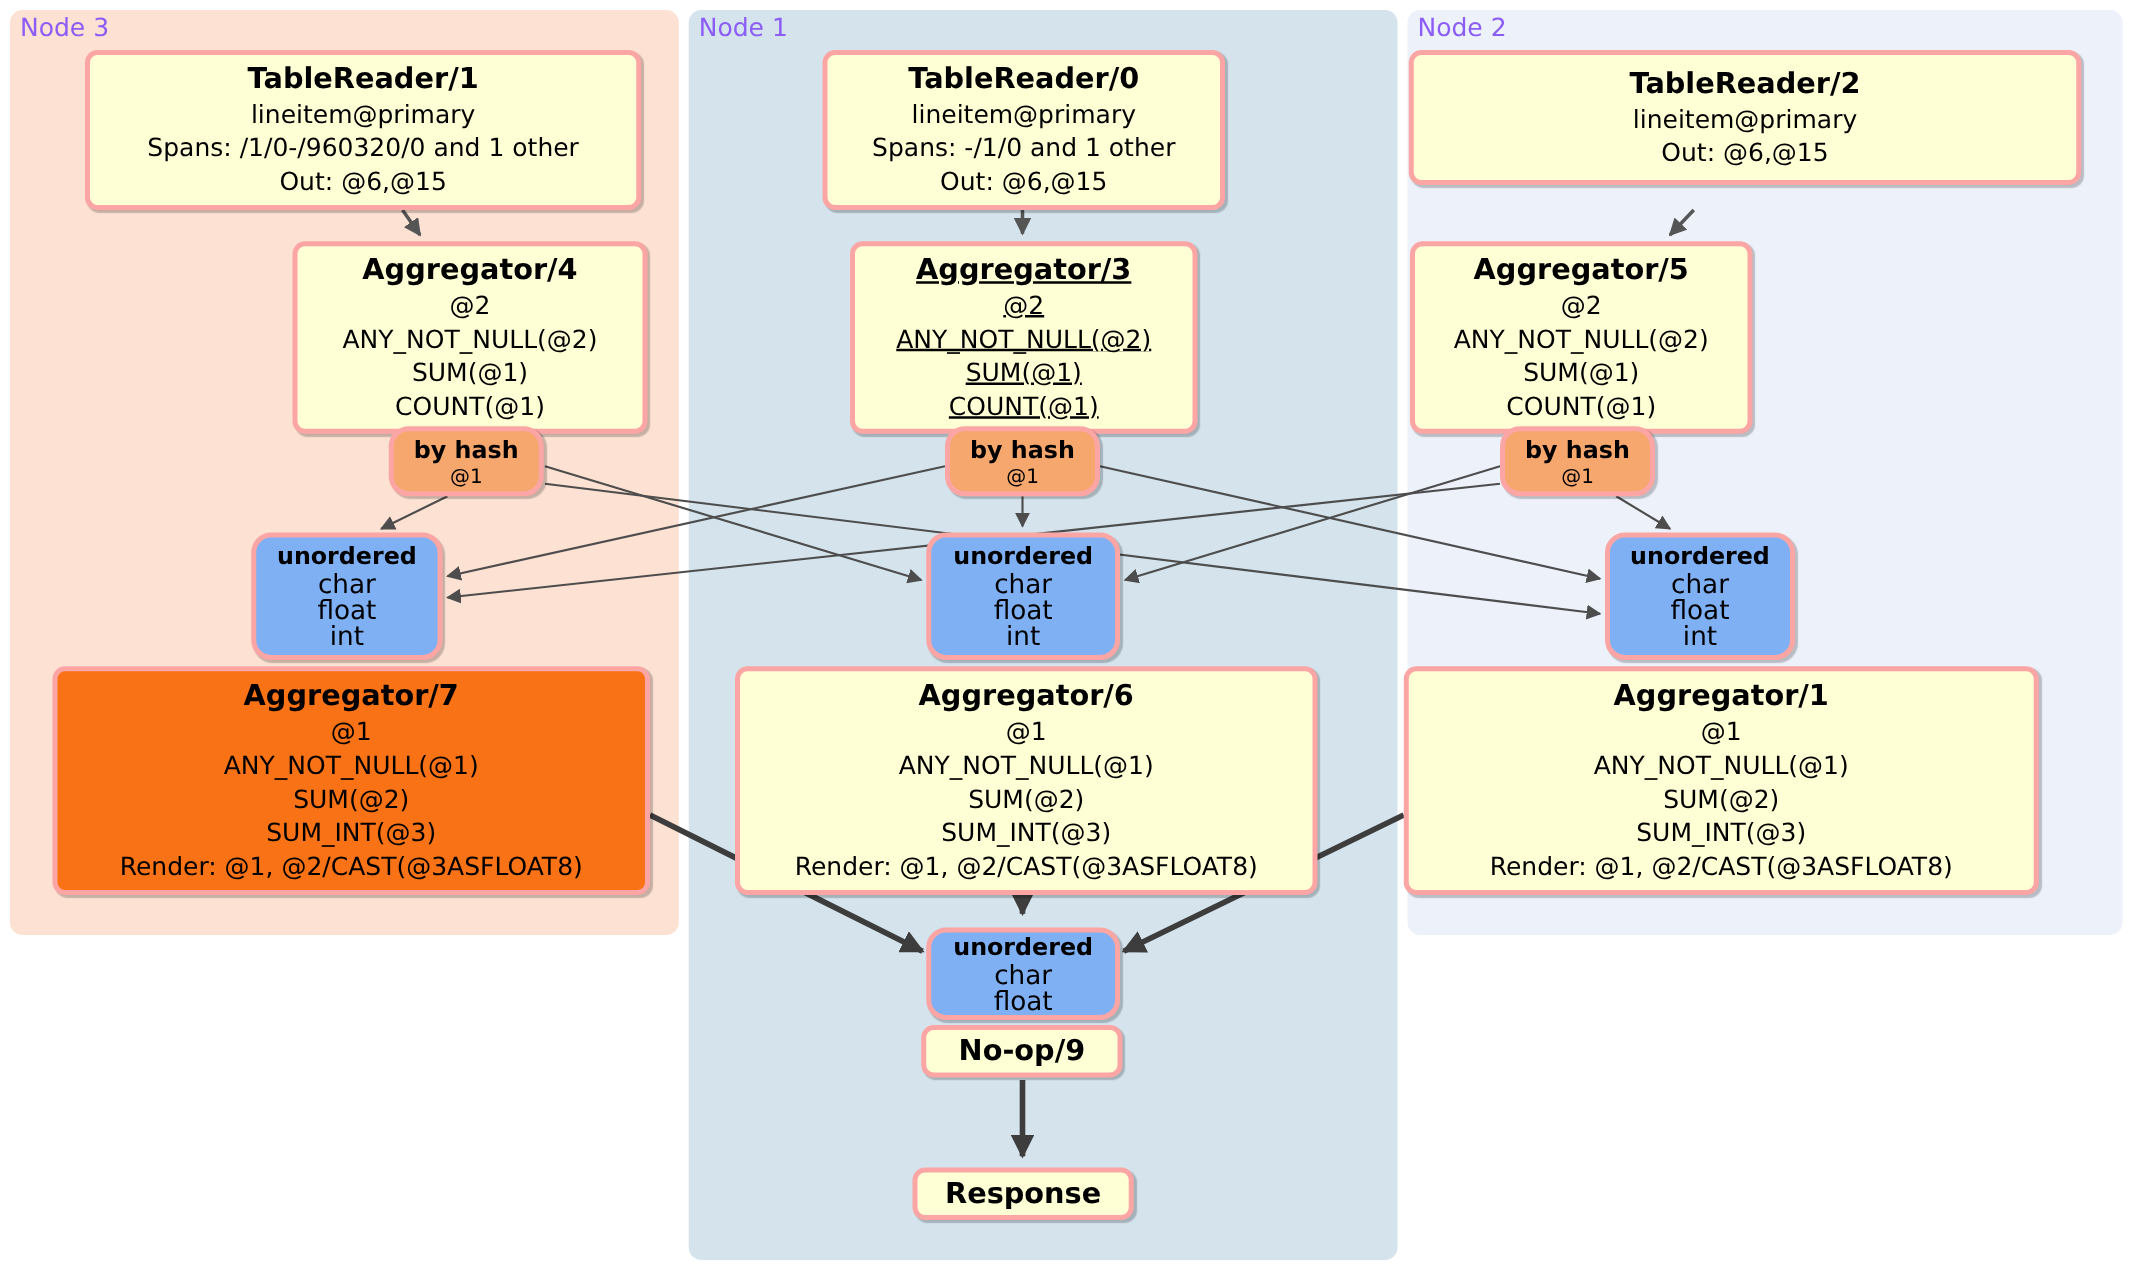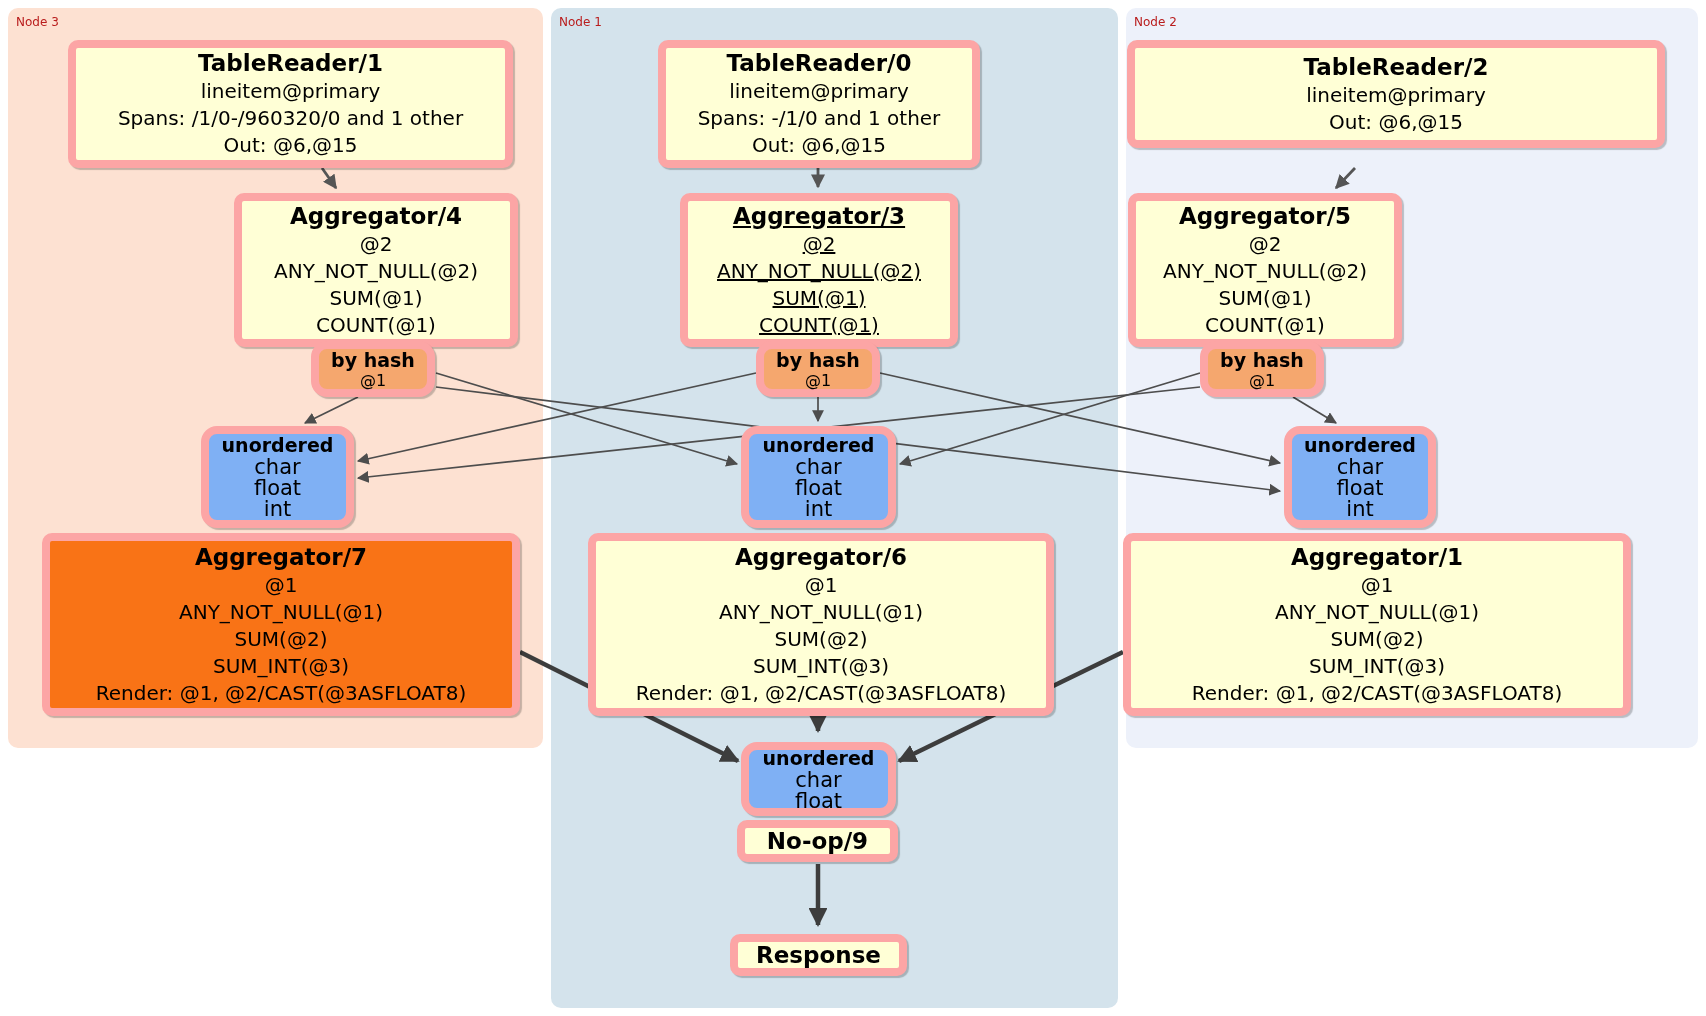--- a/index.html
+++ b/index.html
@@ -1,28 +1,28 @@
 <!DOCTYPE html>
 <html><head>
 <meta charset="utf-8">
 <style>
   html,body{margin:0;padding:0;background:#ffffff;}
   #stage{
     position:relative;width:1706px;height:1016px;overflow:hidden;background:#ffffff;
     font-family:"DejaVu Sans","Liberation Sans",sans-serif;color:#000;
   }
   .panel{position:absolute;border-radius:10px;}
-  .panel-label{position:absolute;font-size:12px;line-height:20px;color:#b91c1c;white-space:nowrap;}
+  .panel-label{position:absolute;font-size:20px;line-height:20px;color:#8b5cf6;white-space:nowrap;}
   #edge-layer{position:absolute;left:0;top:0;z-index:2;}
   .edge-thin{stroke:#4d4d4d;stroke-width:1.7;fill:none;}
   .edge-med{stroke:#555555;stroke-width:2.8;fill:none;}
   .edge-thick{stroke:#3d3d3d;stroke-width:4.5;fill:none;}
   .box{
     position:absolute;z-index:3;box-sizing:border-box;
-    border:8px solid #fca5a5;
+    border:4px solid #fca5a5;
     display:flex;flex-direction:column;align-items:center;justify-content:center;
     text-align:center;white-space:nowrap;
     box-shadow:2px 2px 1px rgba(0,0,0,0.22);
   }
   .box.processor{background:#ffffd6;border-radius:10px;}
   .box.router{background:#f5a76e;border-radius:16px;}
   .box.sync{background:#7fb0f4;border-radius:16px;}
   .processor .title{font-weight:bold;font-size:23px;line-height:29px;}
   .processor .line{font-size:20px;line-height:27px;}
   .router .title{font-weight:bold;font-size:19px;line-height:22px;}

